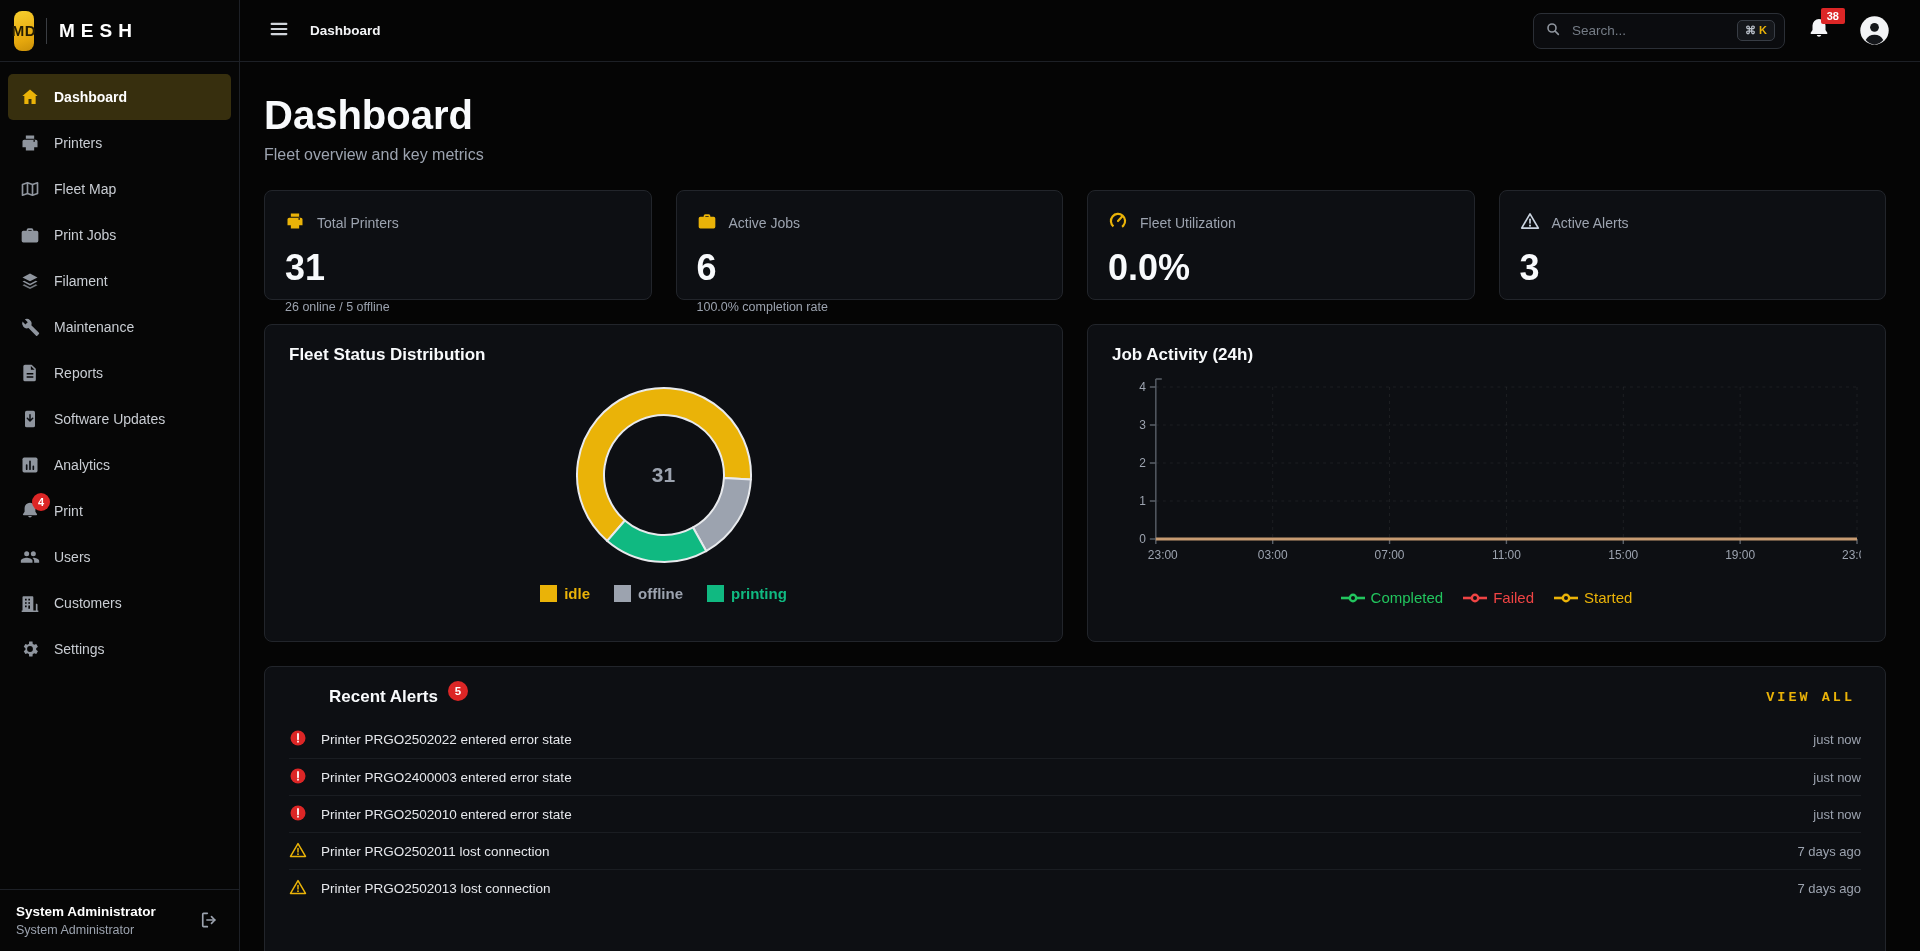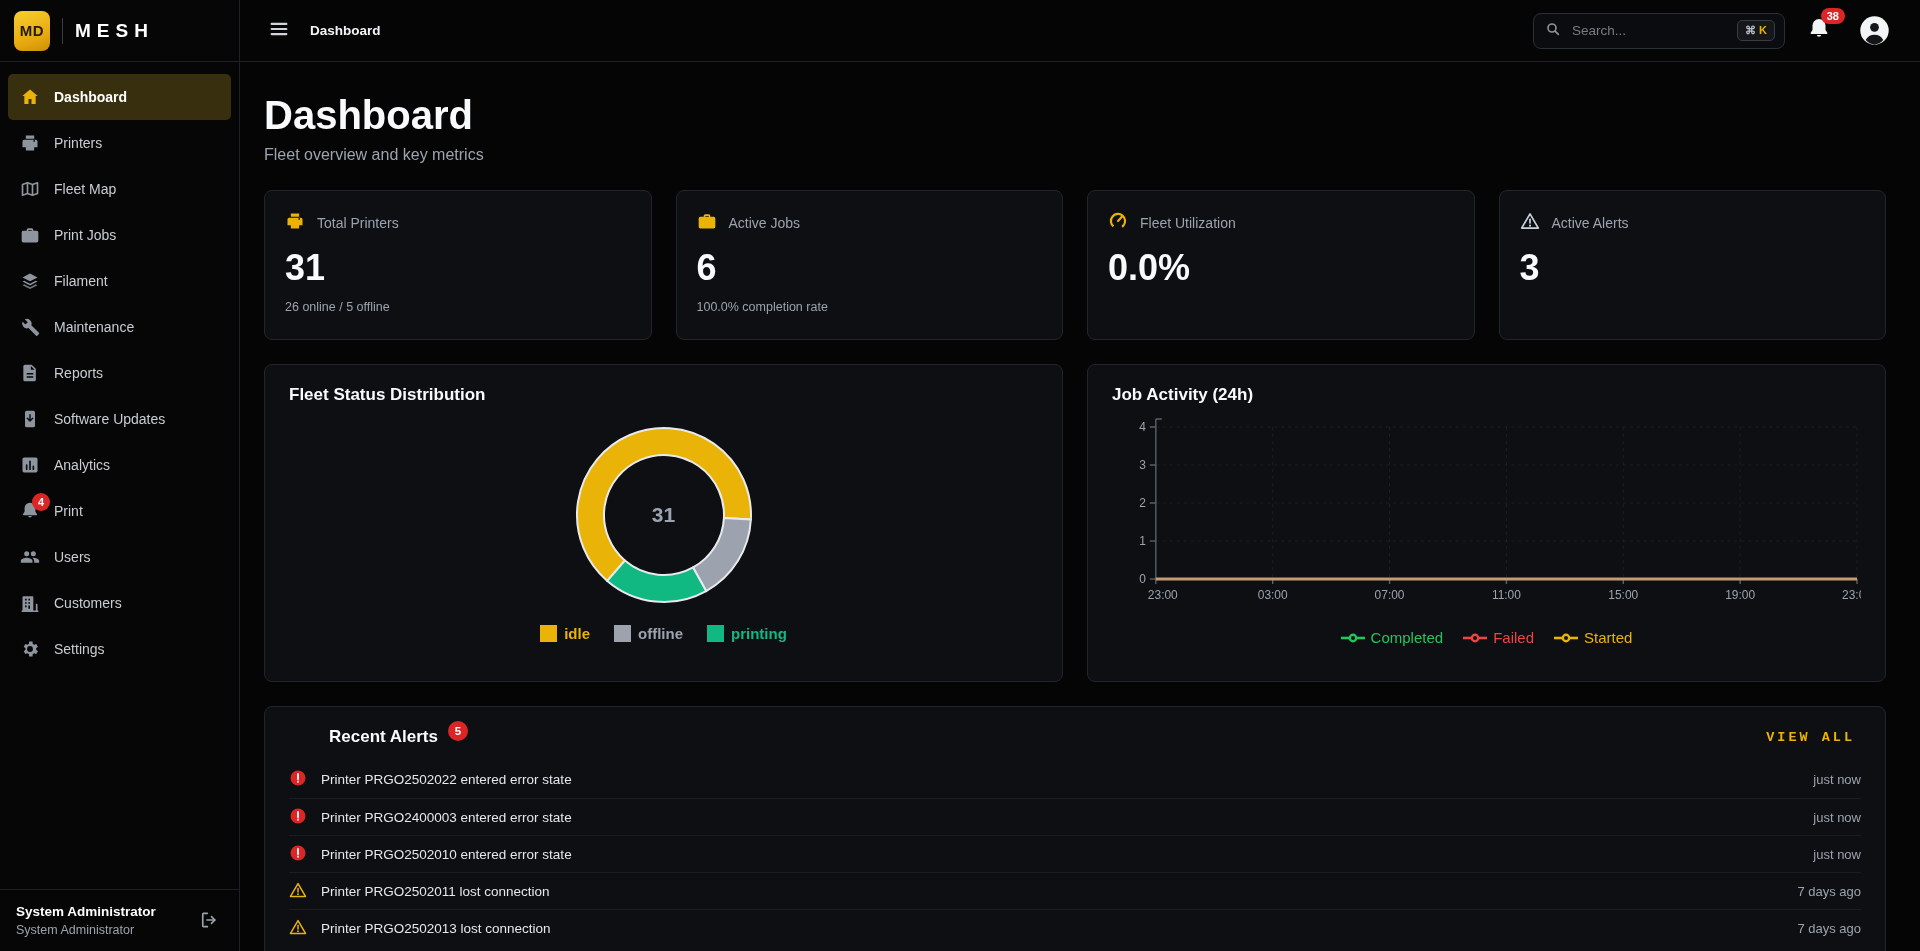--- a/index.html
+++ b/index.html
@@ -7,21 +7,21 @@
   body {
     width:1920px; height:951px; overflow:hidden;
     background:#050505; color:#f3f4f6;
     font-family:"Liberation Sans", sans-serif;
   }
   .app { display:flex; height:100%; }
 
   
   .sidebar { width:240px; flex:none; background:#060606; border-right:1px solid #1d2026; display:flex; flex-direction:column; }
   .logo-row { height:62px; flex:none; border-bottom:1px solid #1d2026; display:flex; align-items:center; padding:0 14px; gap:12px; }
-  .logo-badge { width:36px; height:40px; border-radius:8px; background:linear-gradient(160deg,#f8cf2e,#e5a70d 70%,#c98f08); color:#241c02; font-weight:700; font-size:15px; letter-spacing:.5px; display:flex; align-items:center; justify-content:center; }
+  .logo-badge { width:20px; height:40px; border-radius:8px; background:linear-gradient(160deg,#f8cf2e,#e5a70d 70%,#c98f08); color:#241c02; font-weight:700; font-size:15px; letter-spacing:.5px; display:flex; align-items:center; justify-content:center; }
   .logo-divider { width:1px; height:26px; background:#3a3d42; }
   .logo-name { font-weight:700; font-size:19px; letter-spacing:6px; color:#fff; }
   .nav { flex:1; padding:12px 8px; }
   .nav-item { display:flex; align-items:center; gap:14px; height:46px; padding:0 12px; border-radius:5px; color:#c9cdd3; font-size:14px; cursor:pointer; }
   .nav-item svg { width:20px; height:20px; color:#8f959e; flex:none; }
   .nav-item.active { background:#372f0e; color:#fff; font-weight:700; }
   .nav-item.active svg { color:#eab308; }
   .icon-wrap { position:relative; display:flex; }
   .nav-badge { position:absolute; top:-8px; right:-10px; min-width:18px; height:18px; border-radius:9px; background:#dc2626; color:#fff; font-size:11px; font-weight:700; display:flex; align-items:center; justify-content:center; padding:0 4px; }
   .user-box { border-top:1px solid #1d2026; padding:14px 16px; display:flex; align-items:flex-end; justify-content:space-between; }
@@ -38,31 +38,31 @@
   .breadcrumb { font-size:13.5px; font-weight:700; color:#f3f4f6; }
   .topbar-spacer { flex:1; }
   .searchbox { width:252px; height:36px; border:1px solid #2b2f36; background:#0b0c0f; border-radius:8px; display:flex; align-items:center; padding:0 9px 0 11px; gap:9px; }
   .searchbox svg { width:16px; height:16px; color:#8f959e; flex:none; }
   .searchbox input { flex:1; min-width:0; background:transparent; border:none; outline:none; color:#e5e7eb; font-size:13.5px; font-family:"Liberation Sans",sans-serif; }
   .searchbox input::placeholder { color:#757c86; }
   .kbd { border:1px solid #383d45; background:#15171b; border-radius:5px; padding:3px 7px; font-size:11px; font-weight:700; color:#b9bfc8; white-space:nowrap; }
   .kbd .k-key { color:#eab308; }
   .bell-wrap { position:relative; margin-left:4px; background:none; border:none; padding:0; cursor:pointer; color:#f3f4f6; }
   .bell-wrap svg { width:24px; height:24px; }
-  .bell-badge { position:absolute; top:-9px; right:-14px; background:#dc2626; color:#fff; font-size:11px; font-weight:700; border-radius:8px; padding:2px 6px; }
+  .bell-badge { position:absolute; top:-9px; right:-14px; background:#dc2626; color:#fff; font-size:11px; font-weight:700; border-radius:2px; padding:2px 6px; }
   .avatar-btn { background:none; border:none; padding:0; margin-left:10px; cursor:pointer; }
   .avatar-btn svg { width:31px; height:31px; display:block; }
 
   
   .content { flex:1; padding:20px 34px 0 24px; overflow:hidden; }
   .page-title { font-size:40px; line-height:50px; font-weight:700; margin:8px 0 6px 0; color:#f8fafc; }
   .page-subtitle { font-size:16px; color:#9ca3af; }
 
   .stats { display:grid; grid-template-columns:repeat(4,1fr); gap:24px; margin-top:26px; }
-  .stat-card { background:#0d0f13; border:1px solid #22252b; border-radius:8px; padding:20px; height:150px; }
+  .stat-card { background:#0d0f13; border:1px solid #22252b; border-radius:8px; padding:20px; height:110px; }
   .stat-head { display:flex; align-items:center; gap:12px; color:#9ca3af; font-size:14px; }
   .stat-head svg { width:20px; height:20px; flex:none; }
   .ic-yellow { color:#eab308; } .ic-gray { color:#cbd5e1; }
   .stat-value { font-size:36px; font-weight:700; margin-top:13px; color:#f8fafc; }
   .stat-sub { font-size:12.5px; color:#9ca3af; margin-top:11px; min-height:14px; }
 
   .charts { display:grid; grid-template-columns:1fr 1fr; gap:24px; margin-top:24px; }
   .chart-card { background:#0d0f13; border:1px solid #22252b; border-radius:8px; padding:20px 24px; height:318px; overflow:hidden; }
   .chart-title { font-size:17px; font-weight:700; color:#f8fafc; }
   .donut-area { position:relative; width:180px; height:180px; margin:20px auto 0; }

